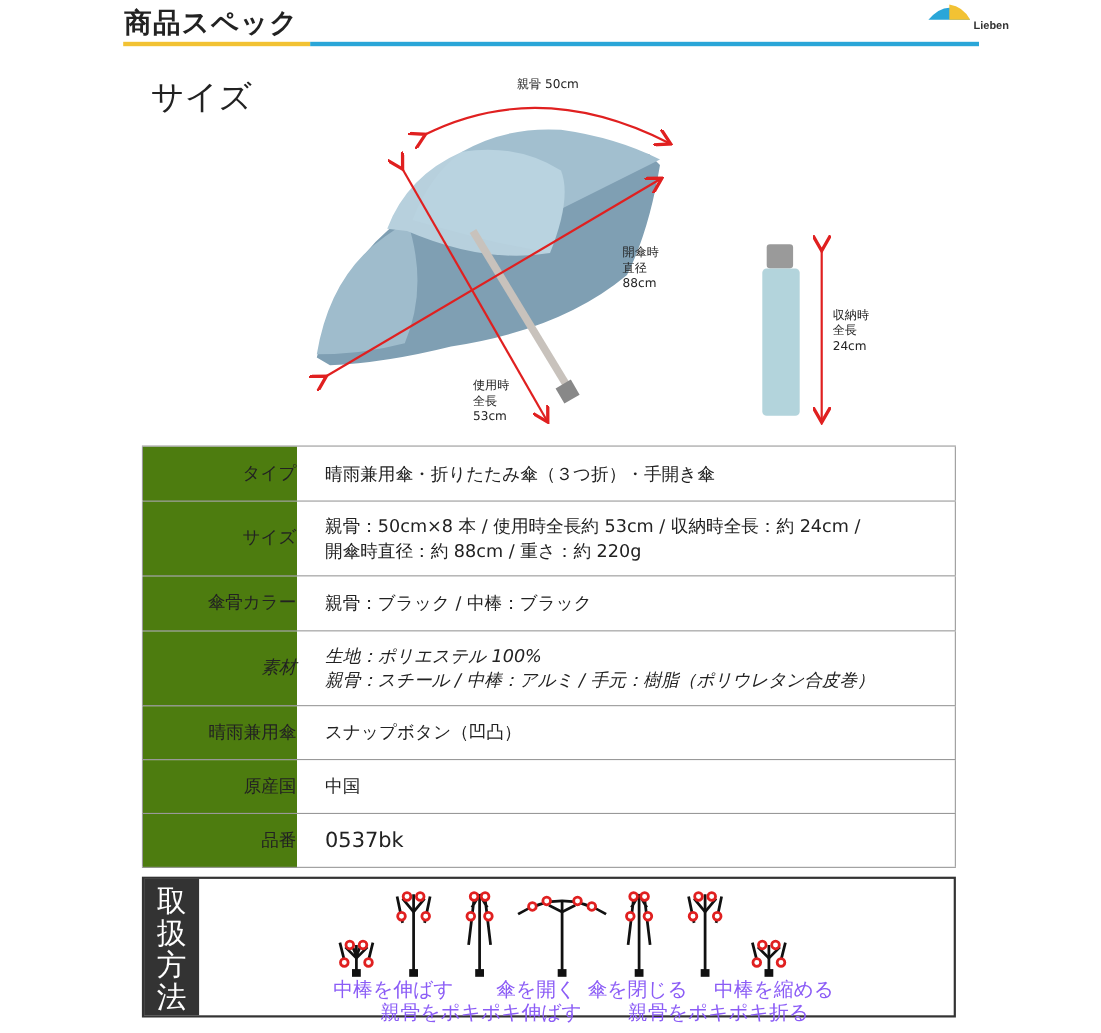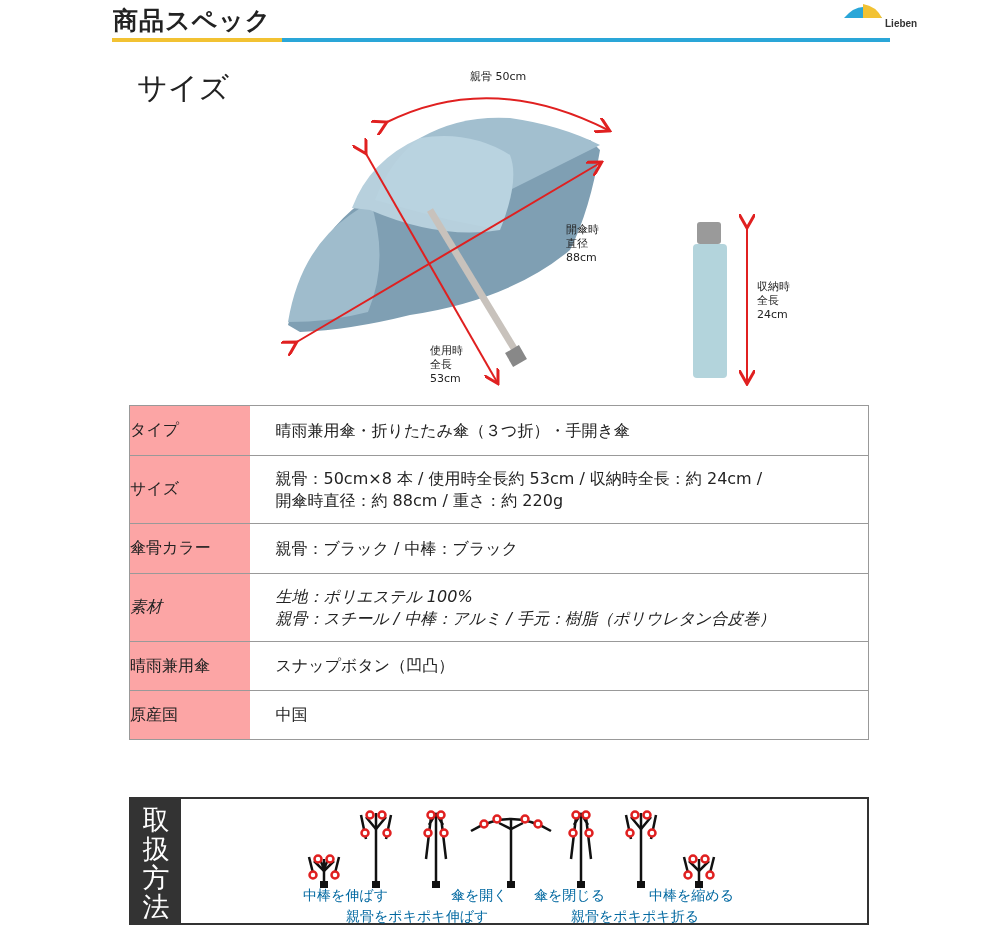--- a/index.html
+++ b/index.html
@@ -14,27 +14,27 @@
   .logo { position: absolute; left: 838px; top: 2px; width: 50px; height: 32px; }
   .logo-text { position: absolute; left: 841px; top: 18px; font-size: 10px; font-family: "Liberation Sans", sans-serif; color: #333; font-weight: bold; padding-left: 44px; }
 
   .size-title { position: absolute; left: 137px; top: 68px; font-size: 30px; color: #222; }
 
   .diagram { position: absolute; left: 270px; top: 60px; width: 560px; height: 335px; }
   .dlabel { position: absolute; font-size: 11px; line-height: 14px; color: #222; white-space: pre; }
 
   .spec-table { position: absolute; left: 129px; top: 405px; width: 740px; border-collapse: collapse; border: 1px solid #999; }
   .spec-table td { border-top: 1px solid #999; border-bottom: 1px solid #999; font-size: 16px; color: #222; vertical-align: middle; }
-  .spec-table td.label { width: 120px; background: #fca5a5; text-align: left; border-right: 0; }
+  .spec-table td.label { width: 140px; background: #4d7c0f; text-align: right; border-right: 0; }
   .spec-table td.value { padding-left: 26px; line-height: 22px; border-left: 0; }
 
   .howto { position: absolute; left: 129px; top: 797px; width: 740px; height: 128px; border: 2px solid #333; background: #fff; }
   .howto-label { position: absolute; left: 0; top: 0; width: 50px; height: 124px; background: #333; color: #fff; font-size: 27px; line-height: 29px; text-align: center; padding-top: 6px; }
   .howto-fig { position: absolute; left: 0; top: 0; }
-  .step-label { position: absolute; font-size: 14px; color: #0369a1; white-space: nowrap; }
+  .step-label { position: absolute; font-size: 18px; color: #8b5cf6; white-space: nowrap; }
 </style>
 </head>
 <body>
 
 <div class="header-title">商品スペック</div>
 <div class="header-line yellow"></div>
 <div class="header-line blue"></div>
 
 <svg class="logo" viewBox="0 0 50 32">
   <path d="M6 16 Q25 -6 44 16 Z" fill="#2aa6d8"></path>
@@ -106,20 +106,24 @@
       <div>親骨：スチール / 中棒：アルミ / 手元：樹脂（ポリウレタン合皮巻）</div>
     </td>
   </tr>
   <tr style="height:49px;">
     <td class="label">晴雨兼用傘</td>
     <td class="value">スナップボタン（凹凸）</td>
   </tr>
   <tr style="height:49px;">
     <td class="label">原産国</td>
     <td class="value">中国</td>
+  </tr>
+  <tr style="height:49px;">
+    <td class="label">品番</td>
+    <td class="value" style="font-size:19px;">0537bk</td>
   </tr>
 </tbody>
   </table>
 
 <div class="howto">
   <div class="howto-label" style="white-space:pre;">取
 扱
 方
 法</div>
   <svg class="howto-fig" width="736" height="124" viewBox="0 0 736 124">

